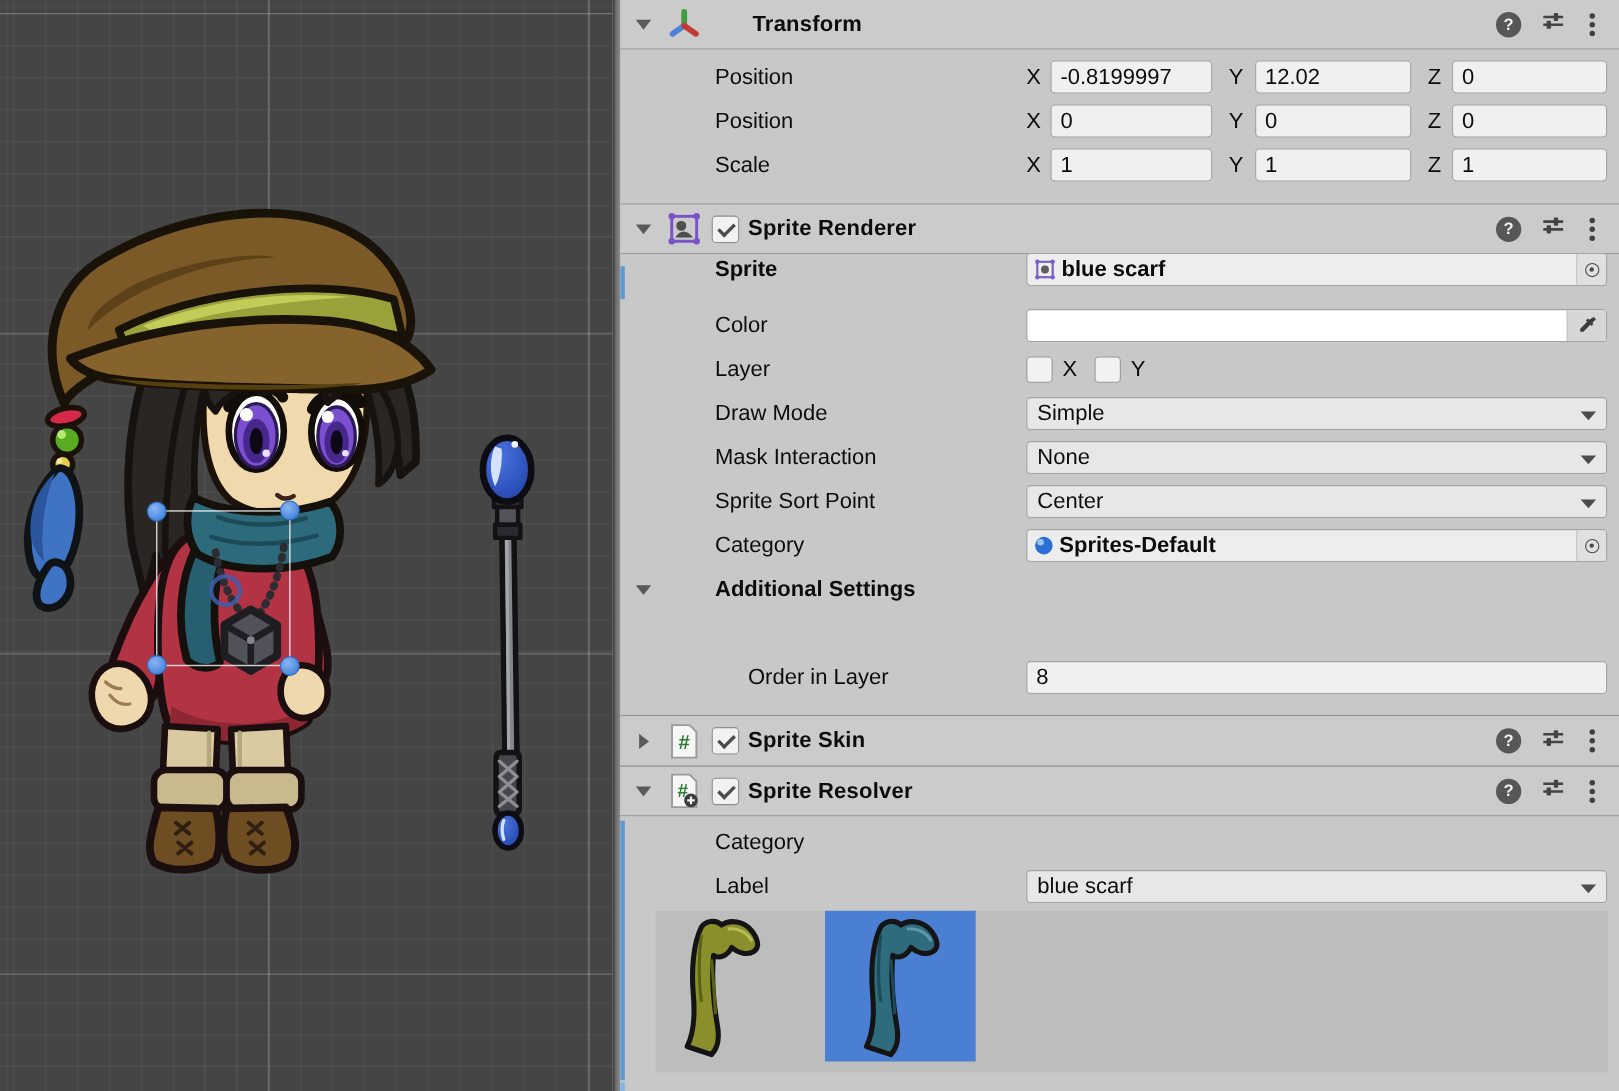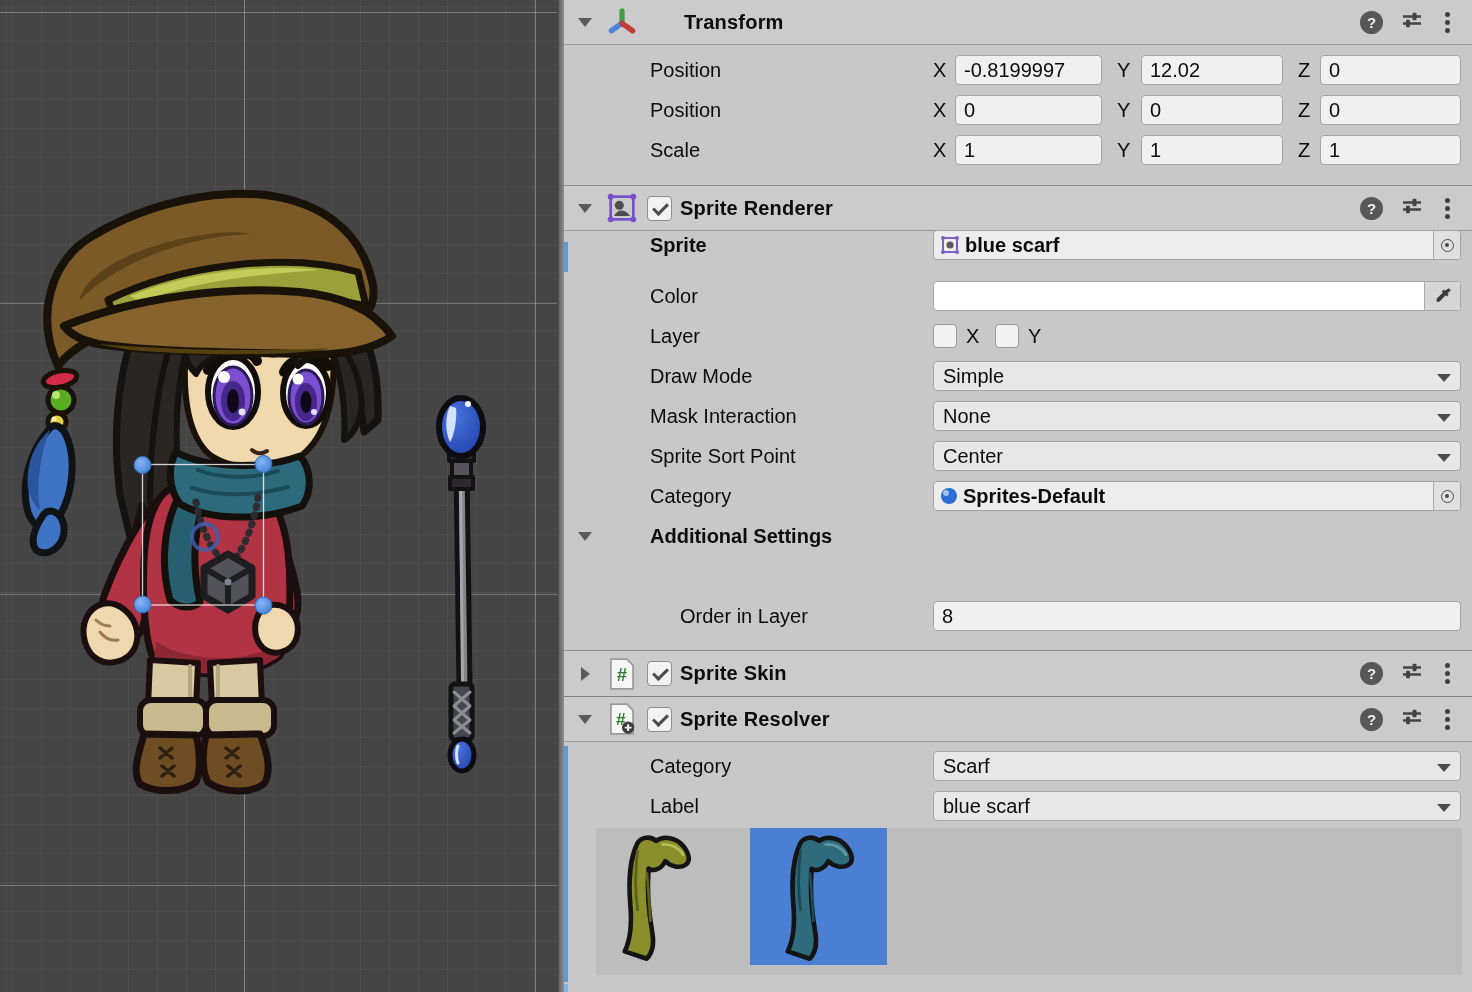--- a/index.html
+++ b/index.html
@@ -477,25 +477,20 @@
               <rect x="6" y="11.8" width="4" height="7.4" rx="1" fill="#444"></rect>
             </svg></span>
           <span class="kebab-ic"></span>
         </span>
       </div>
       <div class="override-bar" style="top:49px;height:236px"></div>
       <div class="stub" style="top:287px;height:8px;background:#7db5e8"></div>
 
       <div class="irow" style="top:54px">
         <span class="ilabel">Category</span>
-        <div class="val">
-            <div class="dropdown">
-          <span>Scarf</span>
-          <span class="caret"></span></div>
-          </div>
       </div>
       <div class="irow" style="top:94px">
         <span class="ilabel">Label</span>
         <div class="val">
             <div class="dropdown">
           <span>blue scarf</span>
           <span class="caret"></span></div>
           </div>
       </div>
 

